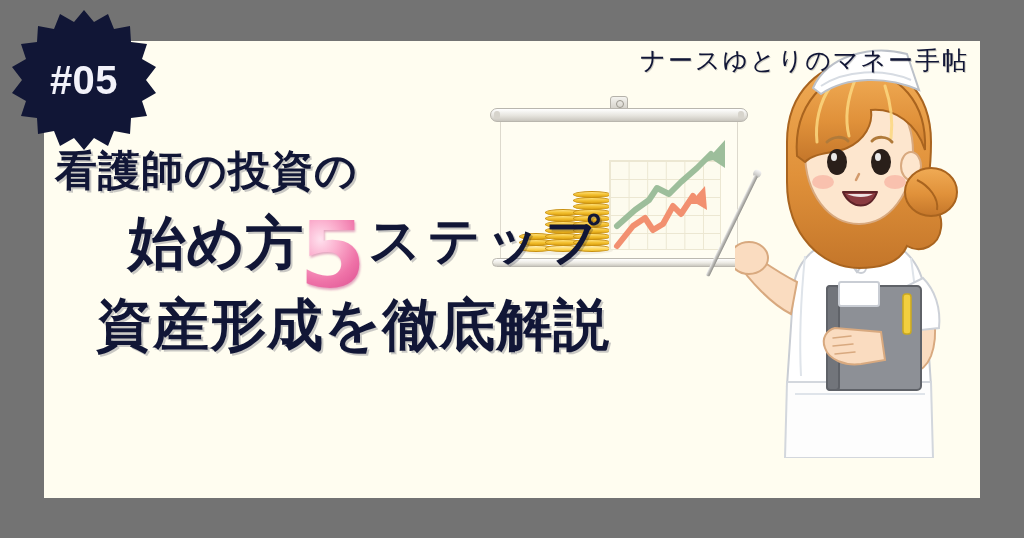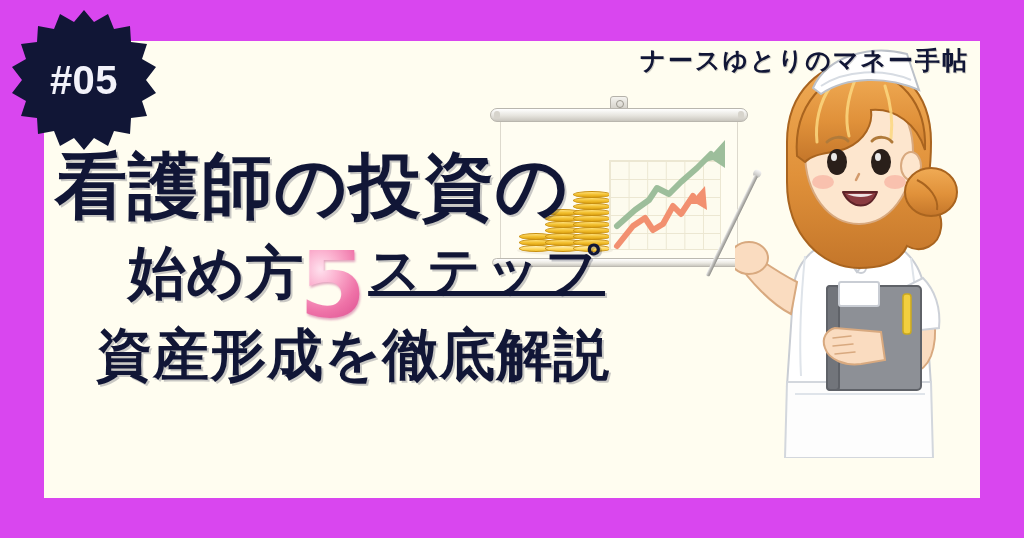--- a/index.html
+++ b/index.html
@@ -3,21 +3,21 @@
 <meta charset="utf-8">
 <style>
   html,body{margin:0;padding:0;}
   body{
     width:1024px;height:538px;overflow:hidden;
     font-family:"Liberation Sans","DejaVu Sans",sans-serif;
     background:#92cefa;
   }
   #thumbnail{
     position:relative;width:1024px;height:538px;
-    background:#d946ef;overflow:hidden;
+    background:#737373;overflow:hidden;
   }
   
   .panel{
     position:absolute;left:44px;top:41px;width:936px;height:457px;
     background:#fffdf0;
   }
 
   
   .badge{
     position:absolute;left:12px;top:8px;width:144px;height:144px;
@@ -28,43 +28,43 @@
     position:absolute;left:0;top:0;width:144px;height:144px;
     display:flex;align-items:center;justify-content:center;
     color:#f2f2fa;font-size:40px;font-weight:bold;letter-spacing:.5px;
     font-family:"Liberation Sans","DejaVu Sans",sans-serif;
   }
 
   
   .channel{
     position:absolute;right:55px;top:44px;z-index:13;
     font-family:"DejaVu Sans","Liberation Sans",sans-serif;
-    font-size:25px;font-weight:bold;color:#111636;
+    font-size:25px;font-weight:normal;color:#111636;
     letter-spacing:2px;white-space:nowrap;
     text-shadow:1px 1px 0 rgba(0,0,0,.18);
   }
 
   
   .headline{
     position:absolute;left:0;top:150px;width:790px;z-index:11;
     color:#111636;
     font-family:"DejaVu Sans","Liberation Sans",sans-serif;
     font-weight:bold;
   }
   .hl{
     white-space:nowrap;line-height:1.0;
     text-shadow:2px 2px 0 rgba(10,12,40,.22);
   }
-  .hl1{font-size:72px;margin-left:55px;letter-spacing:1px;}
+  .hl1{font-size:42px;margin-left:55px;letter-spacing:1px;}
   .hl2{font-size:58px;margin-left:128px;margin-top:22px;letter-spacing:0px;
        display:flex;align-items:flex-start;}
   .hl3{font-size:56px;margin-left:50px;margin-top:20px;letter-spacing:3px;}
   .hl4{font-size:56px;margin-left:96px;margin-top:14px;letter-spacing:1px;}
   .hl2 .pre{font-size:58px;}
-  .hl2 .post{font-size:52px;letter-spacing:6px;padding-bottom:2px;text-decoration:underline;}
+  .hl2 .post{font-size:52px;letter-spacing:6px;padding-bottom:2px;}
 
   
   .balloon5{
     position:relative;display:inline-block;
     font-size:96px;line-height:.72;
     margin:0 2px 0 -4px;
     font-family:"DejaVu Sans","Liberation Sans",sans-serif;font-weight:bold;
     background:radial-gradient(ellipse at 32% 28%, #ffe1ee 0%, #fbaecd 28%, #ef73a8 60%, #d8468b 100%);
     -webkit-background-clip:text;background-clip:text;color:transparent;
     text-shadow:none;

